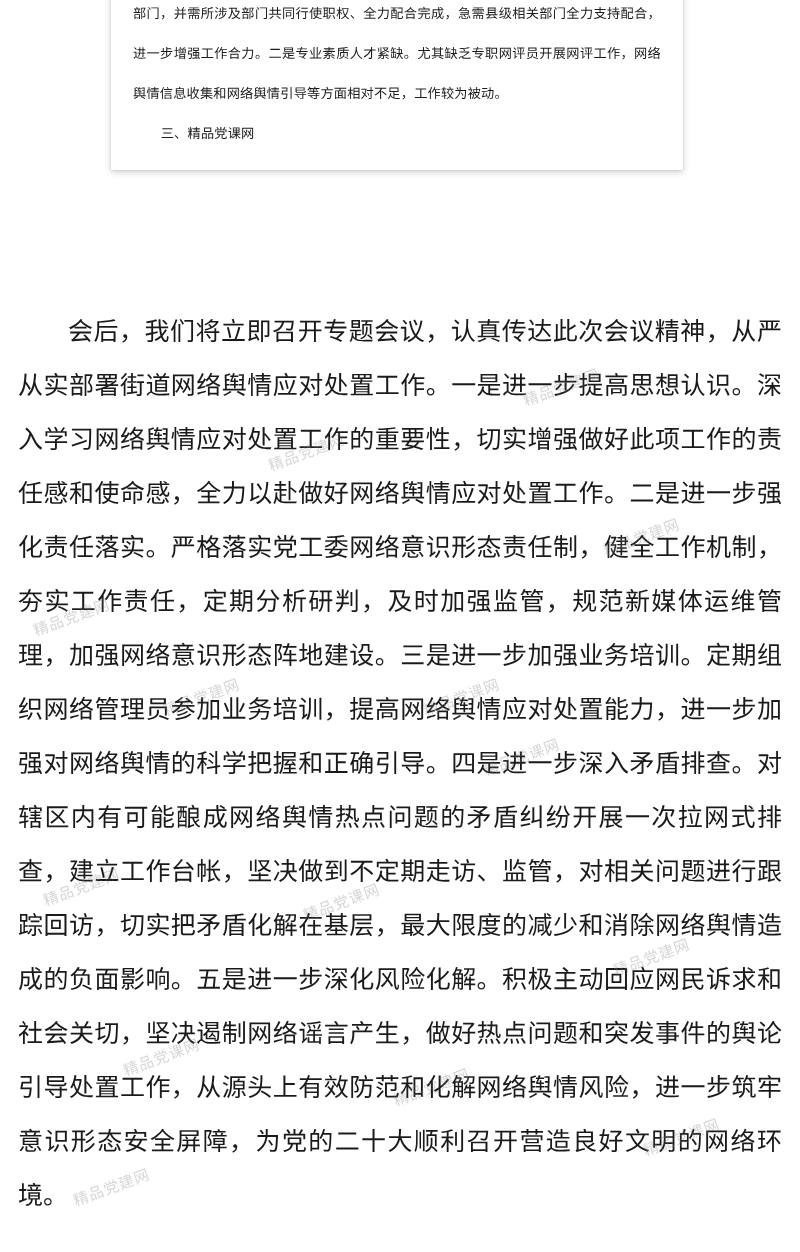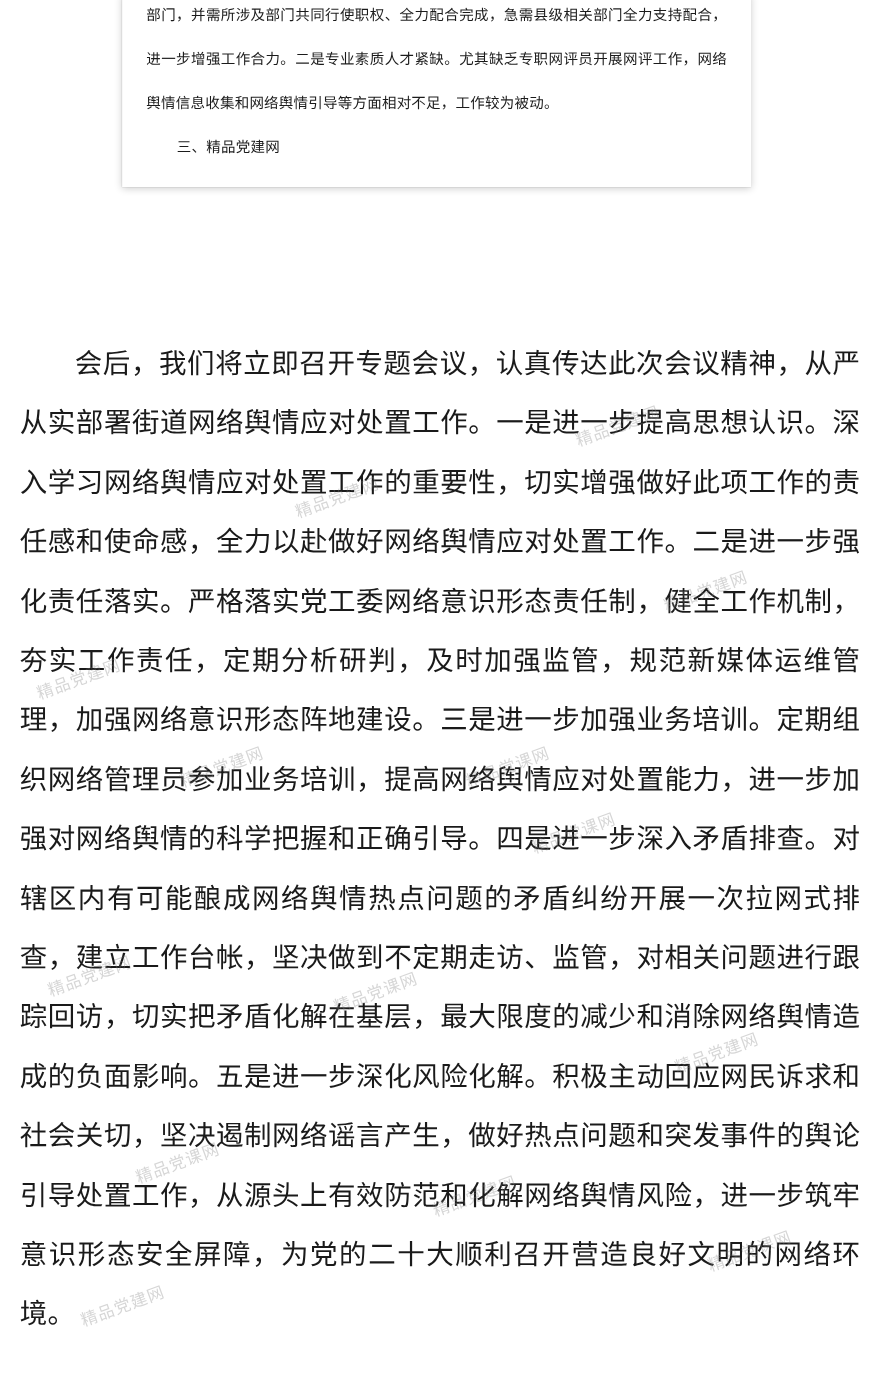--- a/index.html
+++ b/index.html
@@ -80,21 +80,21 @@
     letter-spacing: 1px;
     transform: rotate(-20deg);
     transform-origin: left top;
   }
 </style>
 </head>
 <body>
 
 <div class="preview-card">
   <p class="body-text">部门，并需所涉及部门共同行使职权、全力配合完成，急需县级相关部门全力支持配合，进一步增强工作合力。二是专业素质人才紧缺。尤其缺乏专职网评员开展网评工作，网络舆情信息收集和网络舆情引导等方面相对不足，工作较为被动。</p>
-  <p class="indent">三、精品党建网</p>
+  <p class="indent">三、精品党课网</p>
 </div>
 
 <div class="main-body">
   <p>会后，我们将立即召开专题会议，认真传达此次会议精神，从严从实部署街道网络舆情应对处置工作。一是进一步提高思想认识。深入学习网络舆情应对处置工作的重要性，切实增强做好此项工作的责任感和使命感，全力以赴做好网络舆情应对处置工作。二是进一步强化责任落实。严格落实党工委网络意识形态责任制，健全工作机制，夯实工作责任，定期分析研判，及时加强监管，规范新媒体运维管理，加强网络意识形态阵地建设。三是进一步加强业务培训。定期组织网络管理员参加业务培训，提高网络舆情应对处置能力，进一步加强对网络舆情的科学把握和正确引导。四是进一步深入矛盾排查。对辖区内有可能酿成网络舆情热点问题的矛盾纠纷开展一次拉网式排查，建立工作台帐，坚决做到不定期走访、监管，对相关问题进行跟踪回访，切实把矛盾化解在基层，最大限度的减少和消除网络舆情造成的负面影响。五是进一步深化风险化解。积极主动回应网民诉求和社会关切，坚决遏制网络谣言产生，做好热点问题和突发事件的舆论引导处置工作，从源头上有效防范和化解网络舆情风险，进一步筑牢意识形态安全屏障，为党的二十大顺利召开营造良好文明的网络环境。</p>
 </div>
 
 <div class="watermark-layer">
     <span class="wm" style="left: 30px; top: 620px;">精品党建网</span>
     <span class="wm" style="left: 265px; top: 455px;">精品党建网</span>
     <span class="wm" style="left: 520px; top: 390px;">精品党建网</span>

